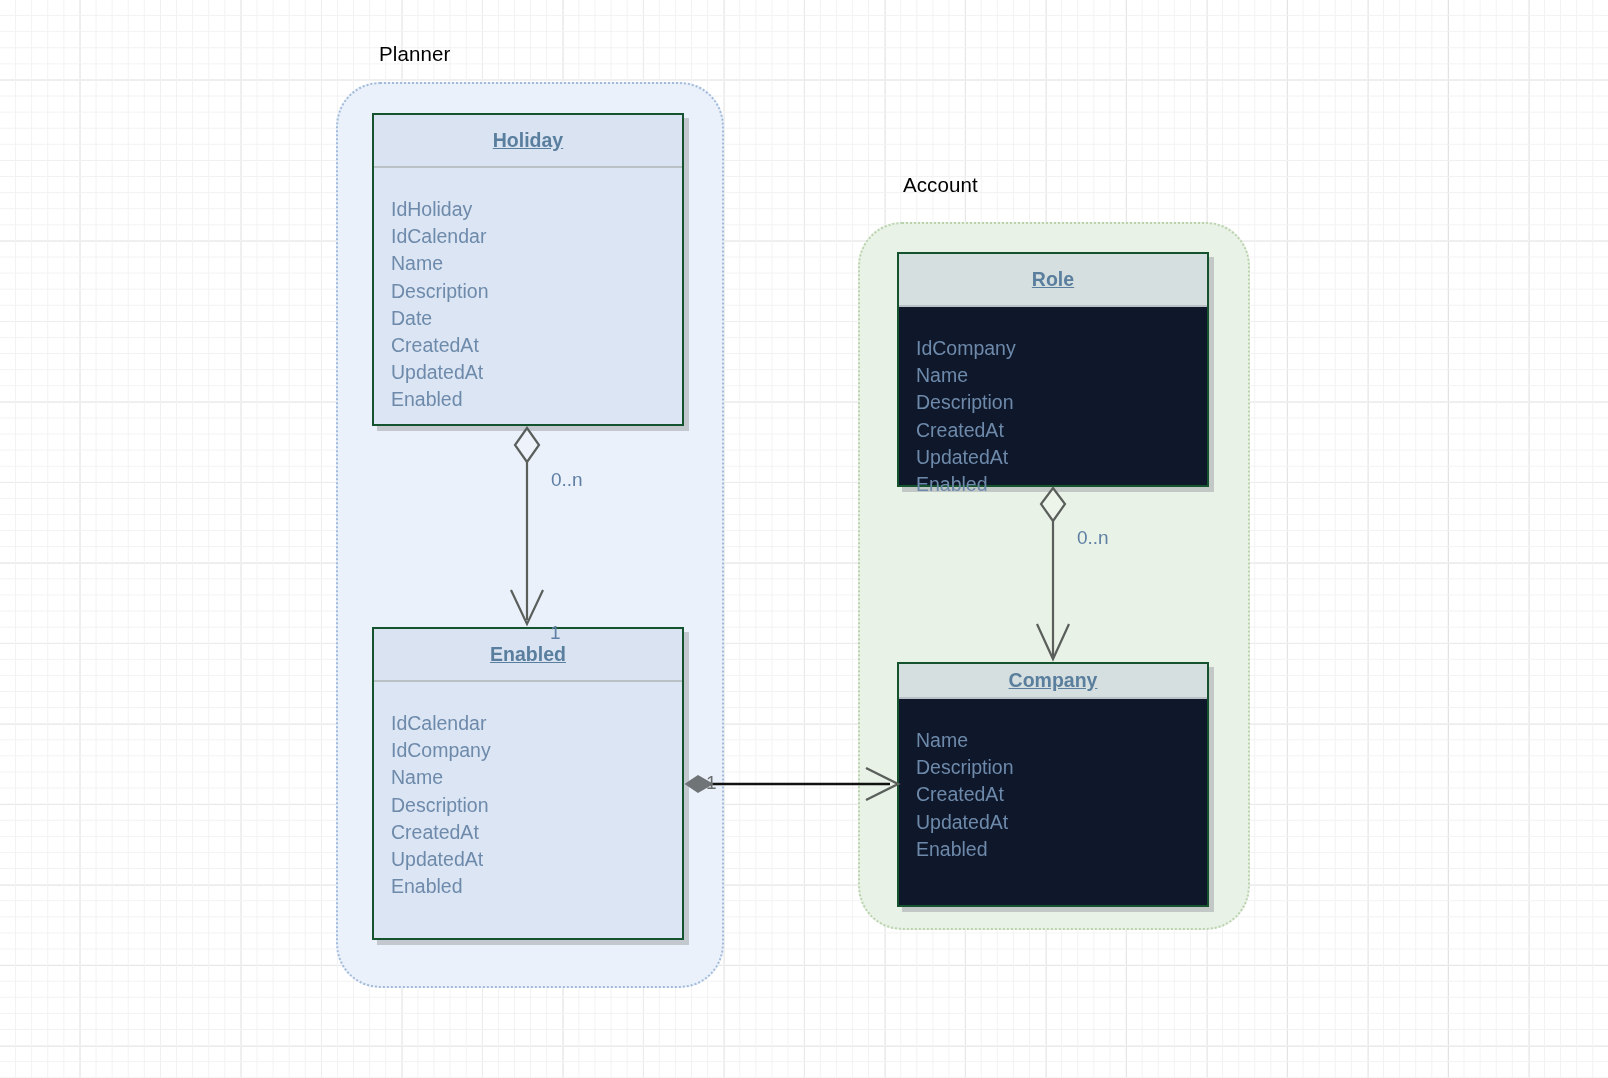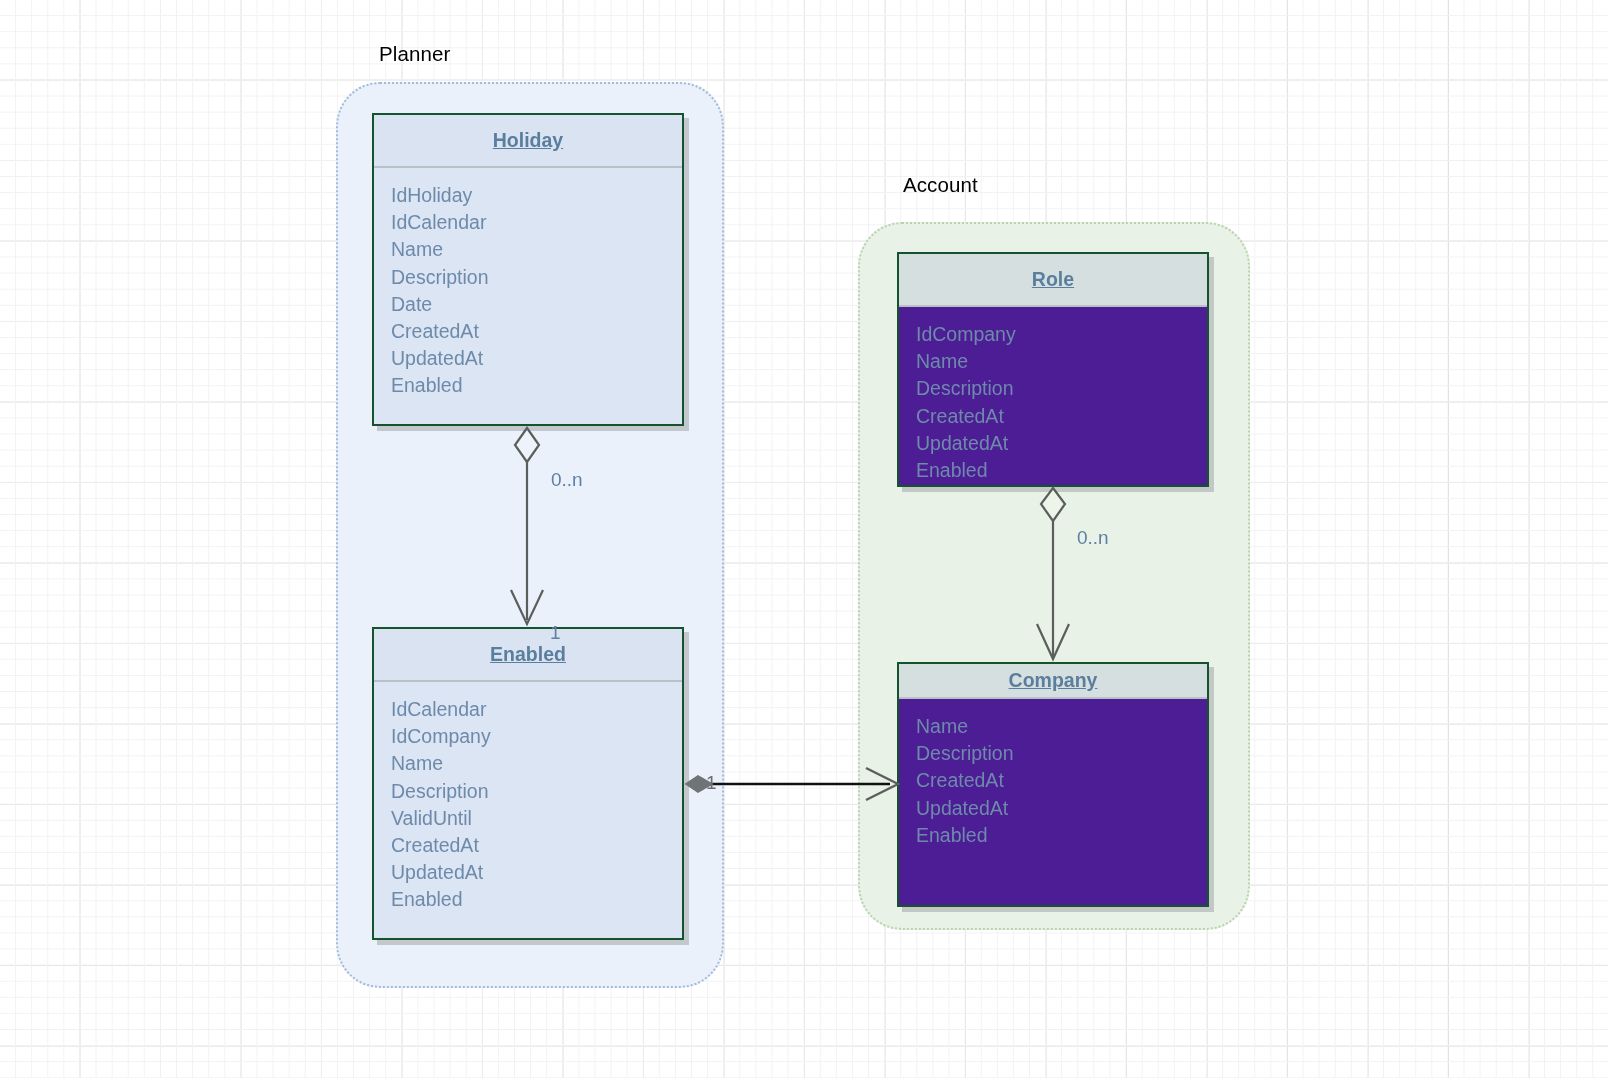--- a/index.html
+++ b/index.html
@@ -44,29 +44,29 @@
     box-shadow:5px 5px 0 0 rgba(160,165,170,.55);
   }
   .uml-title{
     box-sizing:border-box;width:100%;
     text-align:center;font-weight:bold;font-size:19.5px;
     color:#5a7e9d;text-decoration:underline;
     display:flex;align-items:center;justify-content:center;
   }
   .uml-sep{width:100%;height:2px;background:#b9c0c6;}
   .uml-attrs{
-    box-sizing:border-box;padding:14px 0 0 17px;
+    box-sizing:border-box;padding:28px 0 0 17px;
     font-size:19.5px;line-height:27.2px;color:#6e8aab;
   }
   .uml-attrs div{white-space:nowrap;}
   
   .theme-blue{background:#dbe5f3;}
   .theme-blue .uml-title{background:#d9e3f2;}
   
-  .theme-teal{background:#4c1d95;}
+  .theme-teal{background:#0f172a;}
   .theme-teal .uml-title{background:#d5dfdf;}
 
   #cls-holiday {left:372px;top:113px;width:312px;height:313px;}
   #cls-holiday .uml-title{height:51px;}
   #cls-calendar{left:372px;top:627px;width:312px;height:313px;}
   #cls-calendar .uml-title{height:51px;}
   #cls-role    {left:897px;top:252px;width:312px;height:235px;}
   #cls-role .uml-title{height:51px;}
   #cls-company {left:897px;top:662px;width:312px;height:245px;}
   #cls-company .uml-title{height:33px;}
@@ -106,21 +106,20 @@
 </div>
 
 <div class="uml-class theme-blue" id="cls-calendar">
   <div class="uml-title">Enabled</div>
   <div class="uml-sep"></div>
   <div class="uml-attrs">
     <div>IdCalendar</div>
     <div>IdCompany</div>
     <div>Name</div>
     <div>Description</div>
-    <div>ValidUntil</div>
     <div>CreatedAt</div>
     <div>UpdatedAt</div>
     <div>Enabled</div>
   </div>
 </div>
 
 <div class="uml-class theme-teal" id="cls-role">
   <div class="uml-title">Role</div>
   <div class="uml-sep"></div>
   <div class="uml-attrs">

